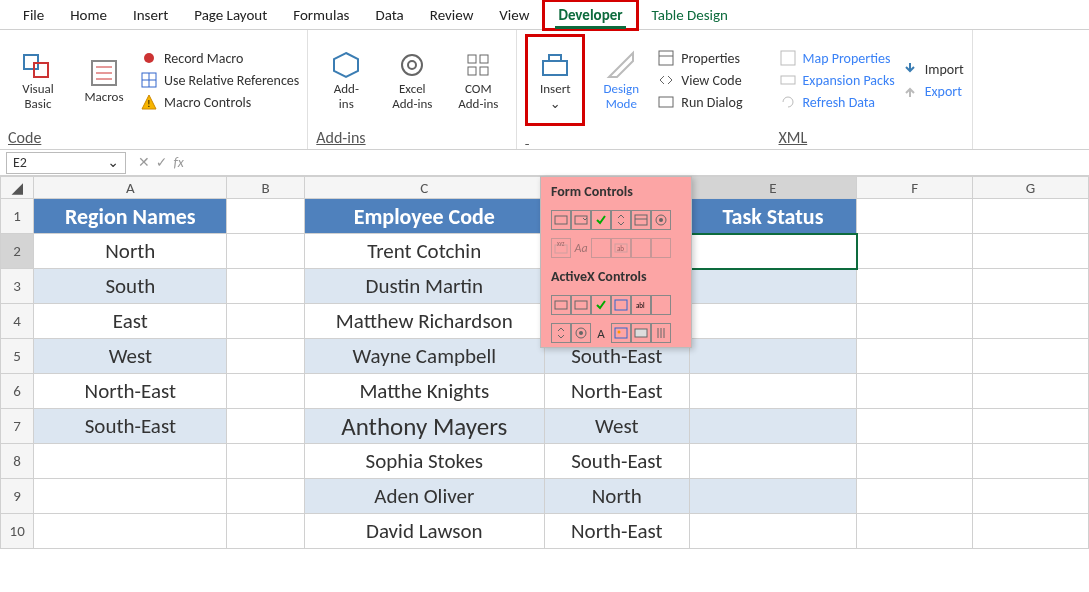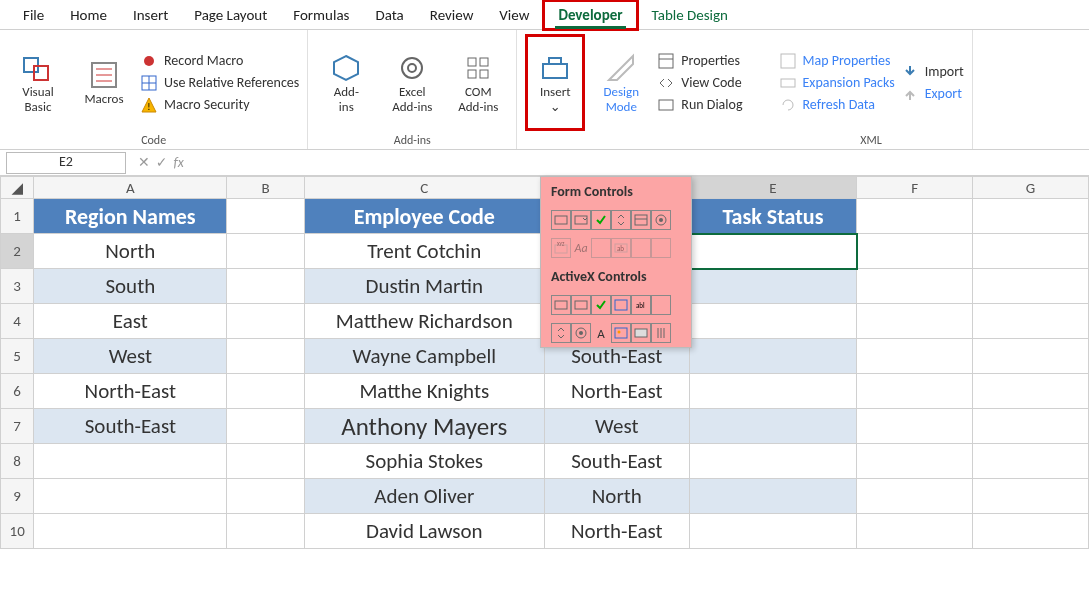--- a/index.html
+++ b/index.html
@@ -5,29 +5,29 @@
 *{box-sizing:border-box;margin:0;padding:0;}
 body{font-family:"Segoe UI",Calibri,Arial,sans-serif;font-size:14px;color:#333;background:#fff;width:1089px;height:592px;overflow:hidden;}
 .tabs{display:flex;gap:0;height:30px;align-items:center;padding:0 10px;border-bottom:1px solid #d0d0d0;}
 .tab{padding:4px 13px;font-size:15px;color:#222;cursor:pointer;position:relative;}
 .tab.active{color:#0d6b3d;font-weight:600;}
 .tab.active::after{content:"";position:absolute;left:10px;right:10px;bottom:-1px;height:3px;background:#0d6b3d;}
 .redbox{border:3px solid #d40000;}
 .ribbon{display:flex;height:120px;border-bottom:1px solid #d0d0d0;}
 .group{display:flex;flex-direction:column;padding:4px 8px 2px;border-right:1px solid #e0e0e0;}
 .group-body{display:flex;flex:1;gap:6px;}
-.group-label{text-align:center;font-size:12px;color:#555;padding-top:2px;}
+.group-label{font-size:16px;color:#555;padding-top:2px;text-decoration:underline;}
 .big-btn{display:flex;flex-direction:column;align-items:center;justify-content:center;width:60px;font-size:13px;cursor:pointer;}
 .big-btn .icon{width:32px;height:32px;display:flex;align-items:center;justify-content:center;}
 .small-list{display:flex;flex-direction:column;gap:4px;justify-content:center;}
 .small-item{display:flex;align-items:center;gap:6px;font-size:14px;cursor:pointer;}
 .small-item .icon{width:18px;height:18px;display:flex;align-items:center;justify-content:center;}
 svg{display:block;}
 .namebox-row{display:flex;align-items:center;height:26px;border-bottom:1px solid #d0d0d0;}
-.namebox{width:120px;height:22px;border:1px solid #bbb;margin-left:6px;padding:0 6px;display:flex;align-items:center;justify-content:space-between;font-size:14px;flex-direction:column;}
+.namebox{width:120px;height:22px;border:1px solid #bbb;margin-left:6px;padding:0 6px;display:flex;align-items:center;justify-content:space-between;font-size:14px;}
 .fx-controls{display:flex;align-items:center;gap:6px;margin-left:12px;color:#999;}
 .fx{font-style:italic;font-size:14px;}
 .grid-wrap{position:relative;}
 table.grid{border-collapse:collapse;table-layout:fixed;}
 .grid td,.grid th{border:1px solid #d0d0d0;height:35px;vertical-align:middle;text-align:center;}
 .colhdr{background:#f5f5f5;font-weight:normal;font-size:15px;color:#555;height:22px!important;}
 .rowhdr{background:#f5f5f5;font-weight:normal;font-size:15px;color:#555;width:34px;text-align:center;}
 .tblhdr{background:#4f81bd;color:#fff;font-weight:700;font-size:22px;}
 .band1{background:#dce6f1;}
 .band0{background:#fff;}
@@ -101,21 +101,21 @@
             </span>
             <span>Use Relative References</span>
           </div>
         <div class="small-item">
             <span class="icon">
               <svg width="16" height="16">
                 <polygon points="8,1 15,15 1,15" fill="#f7b500" stroke="#c80"></polygon>
                 <text x="8" y="13" text-anchor="middle" font-size="10" fill="#000">!</text>
               </svg>
             </span>
-            <span>Macro Security</span>
+            <span>Macro Controls</span>
           </div>
       </div>
     </div>
     <div class="group-label">Code</div>
   </div>
 
   <div class="group">
     <div class="group-body">
       <div class="big-btn">
           <span class="icon">

